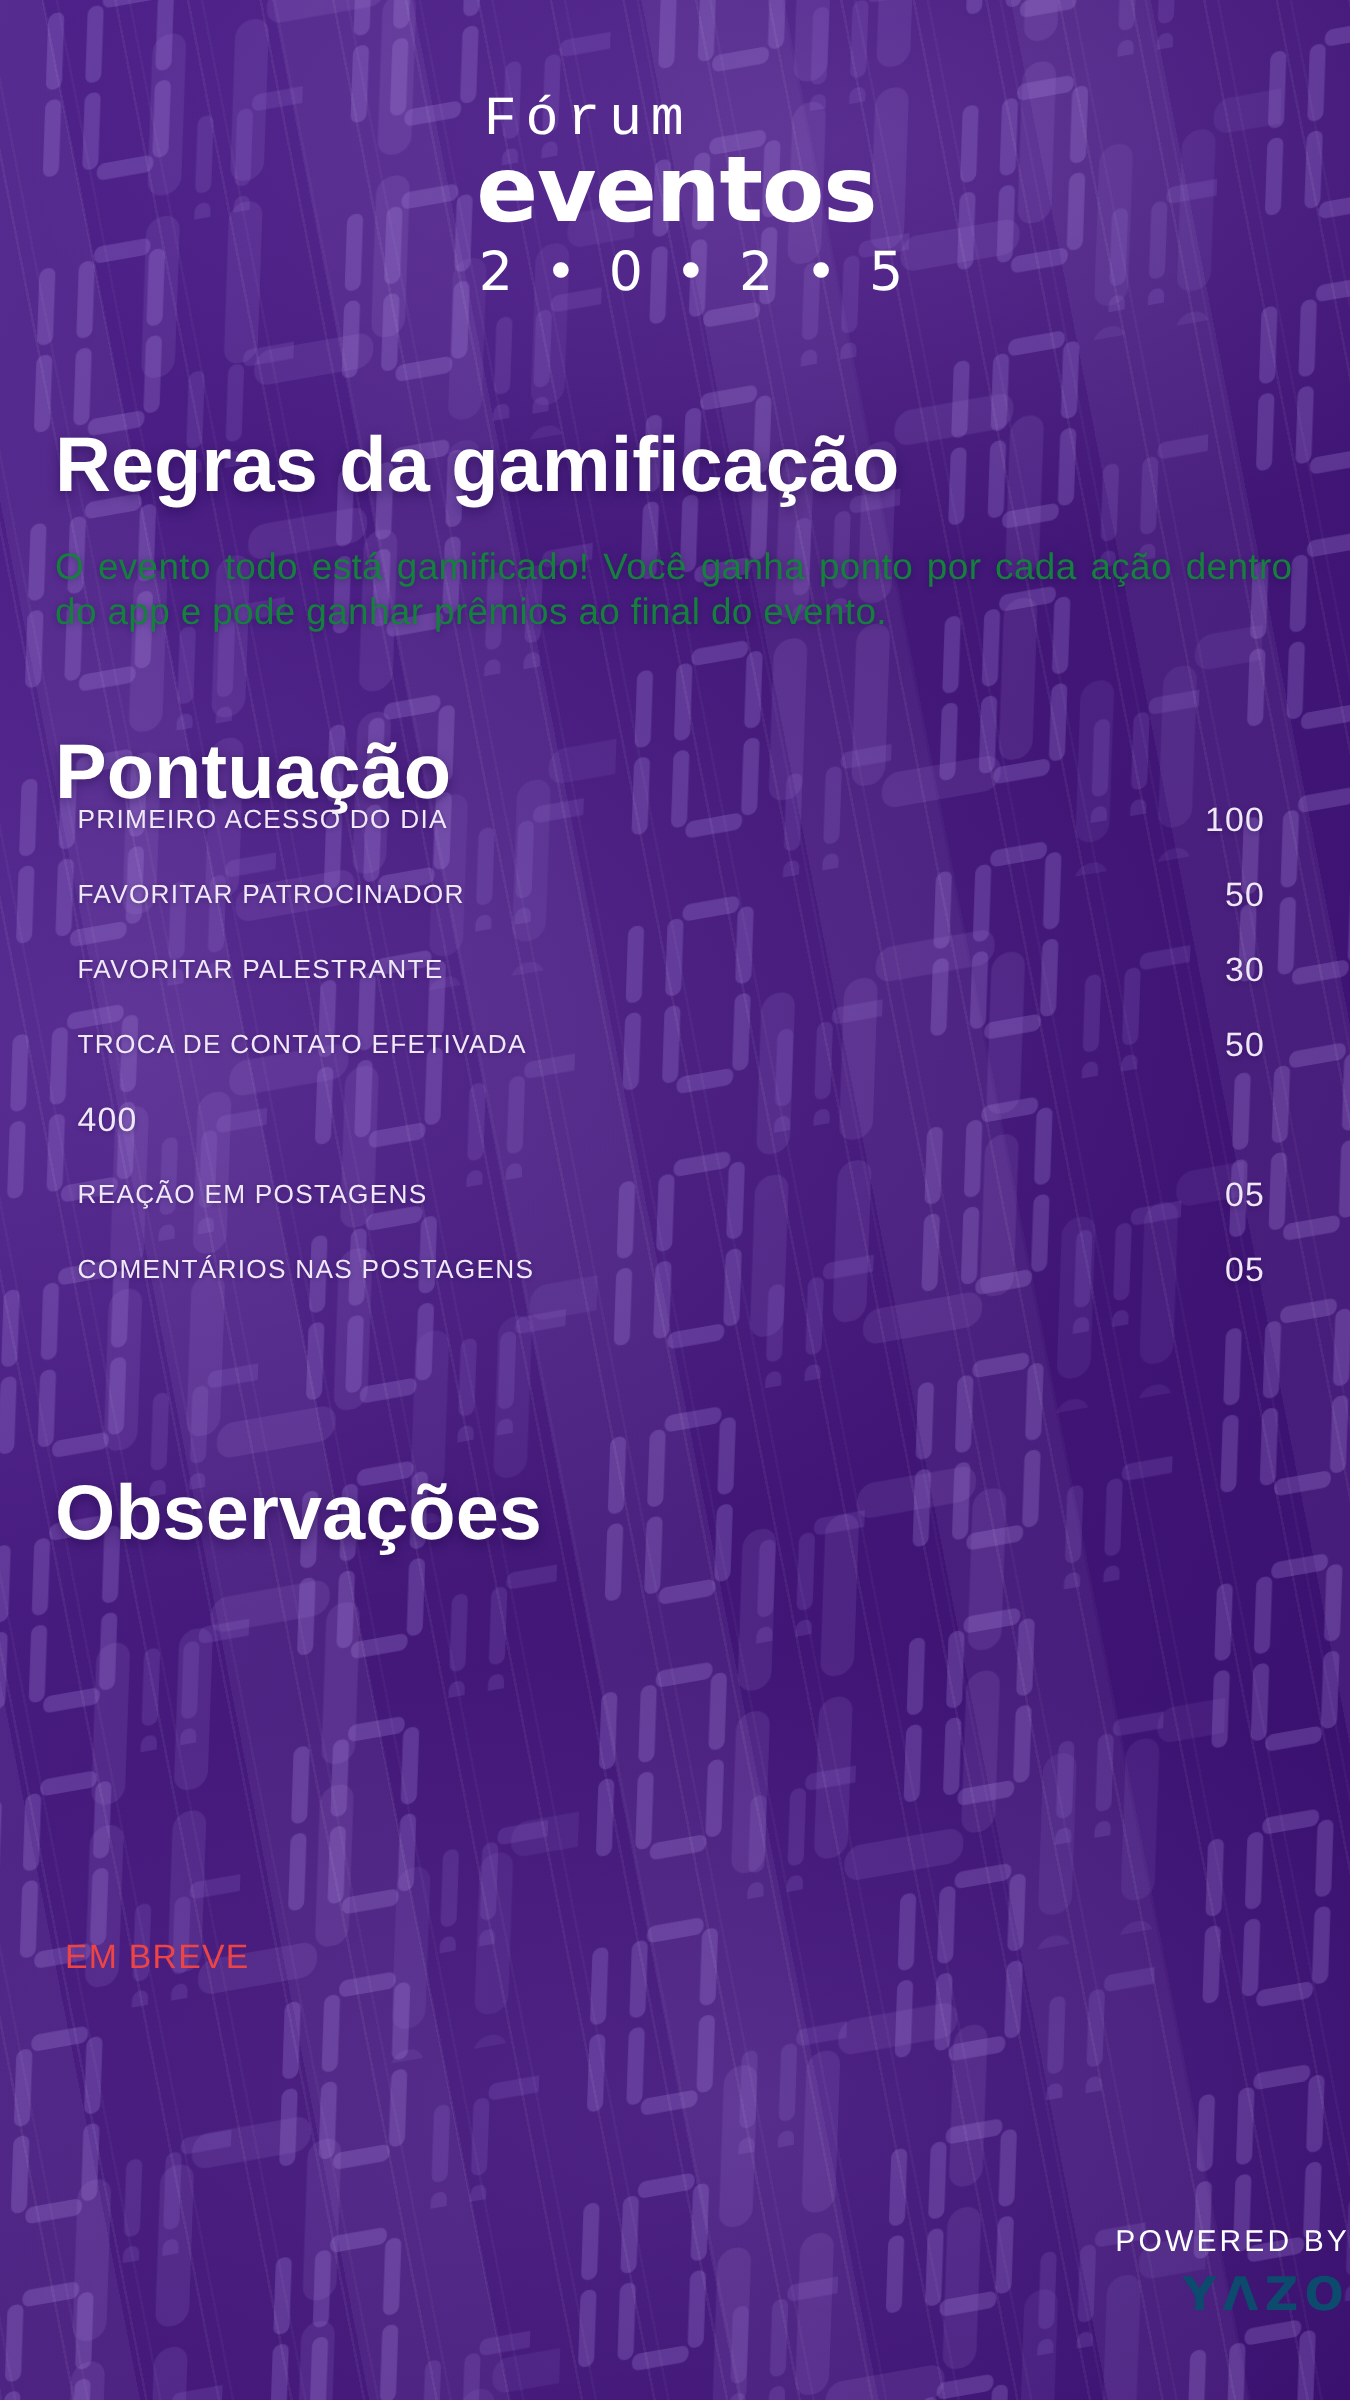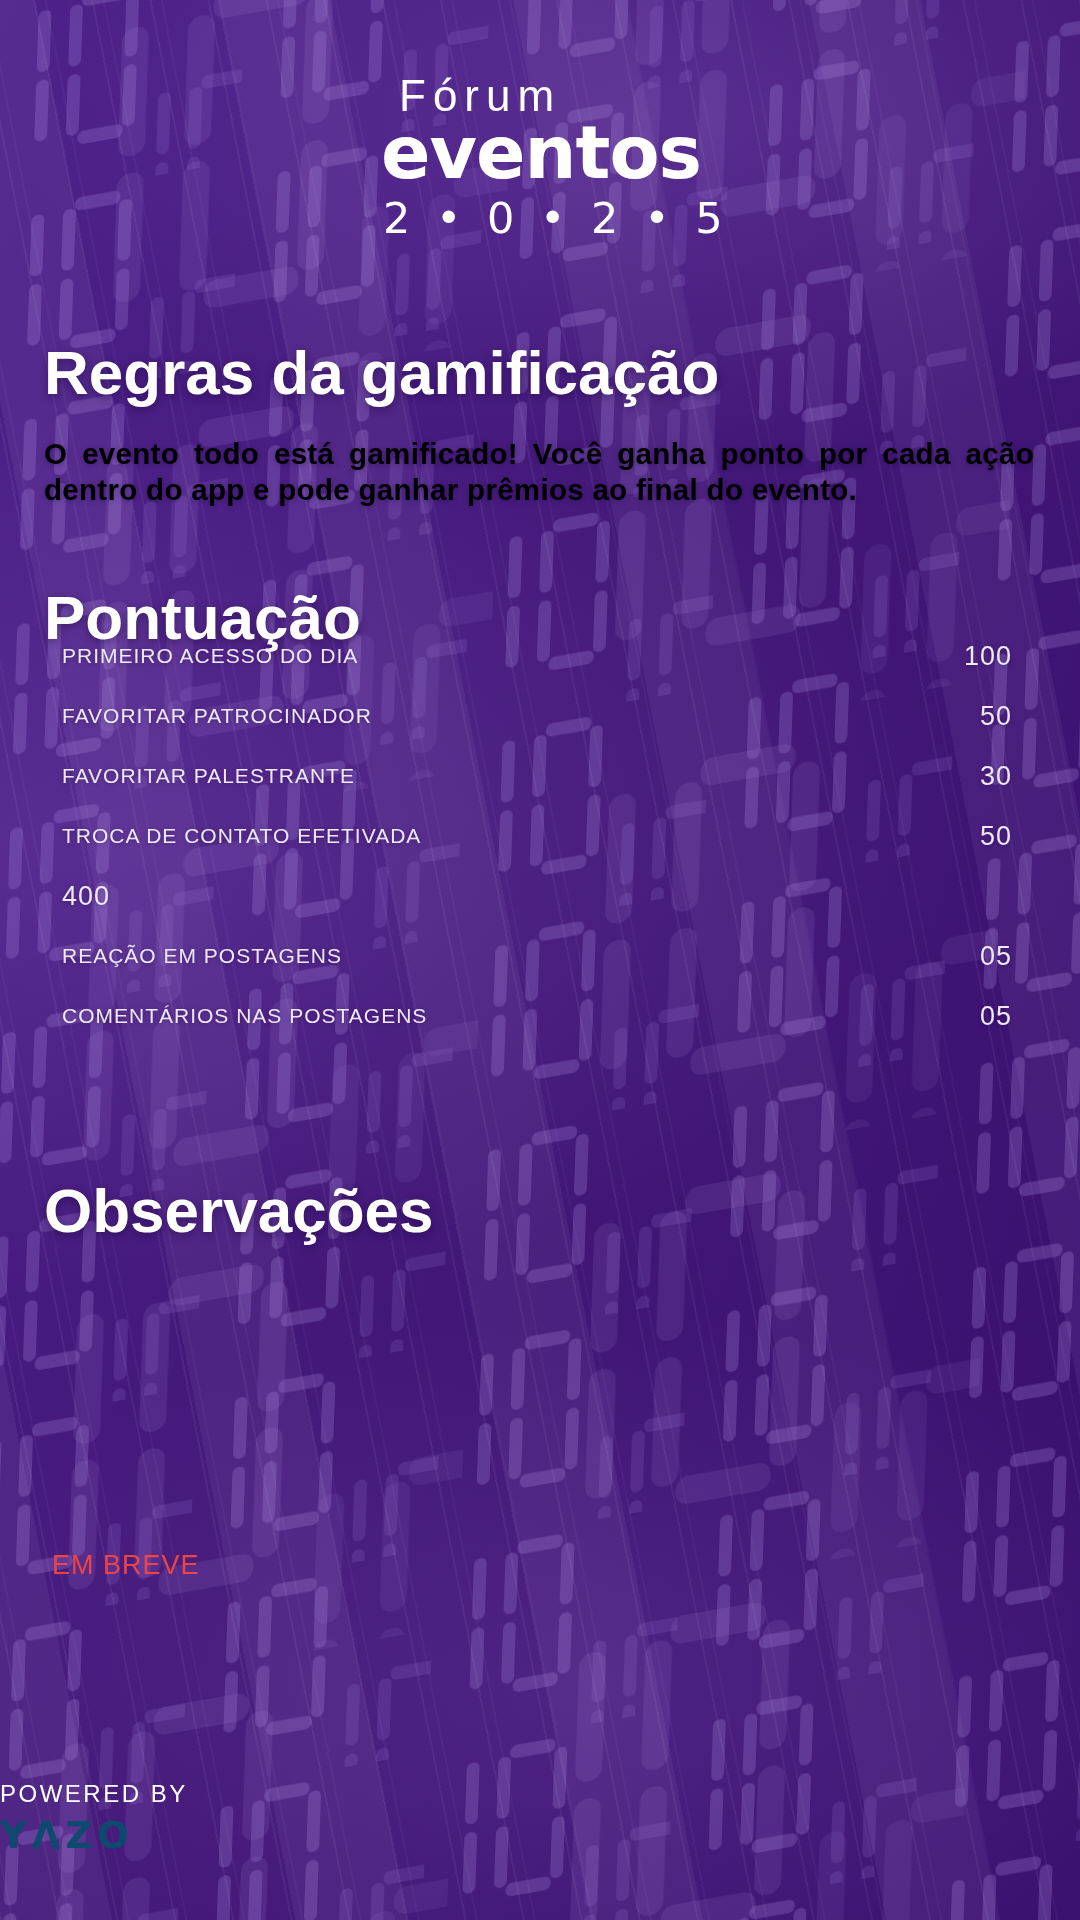--- a/index.html
+++ b/index.html
@@ -24,22 +24,22 @@
         rgba(255,255,255,0) 13px, rgba(255,255,255,0) 57px),
       repeating-linear-gradient(79deg,
         rgba(205,180,240,0.07) 0px, rgba(205,180,240,0.07) 110px,
         rgba(205,180,240,0) 110px, rgba(205,180,240,0) 290px);
   }
   .content { position:absolute; inset:0; z-index:5; }
 
   
   .logo { position:absolute; top:74px; left:50%; transform:translateX(-50%); width:318px; }
   .logo-forum {
-    font-family:Liberation Sans, sans-serif;
-    font-size:44px; font-weight:400; line-height:1; letter-spacing:7px; margin-left:18px;
+    font-family:Liberation Mono, monospace;
+    font-size:44px; font-weight:400; line-height:1; letter-spacing:7px; margin-left:6px;
   }
   .logo-eventos {
     font-family:"DejaVu Sans", sans-serif;
     font-size:73px; font-weight:800; line-height:0.95; letter-spacing:-1px; margin-top:0px;
   }
   .logo-year {
     font-family:"DejaVu Sans", sans-serif;
     font-size:43px; font-weight:400; line-height:1; letter-spacing:6px;
     white-space:nowrap; margin-top:10px; margin-left:2px;
   }
@@ -49,22 +49,22 @@
     position:absolute; left:44px;
     font-family:"Liberation Sans", sans-serif;
     font-weight:700; font-size:62px; line-height:1; color:#ffffff;
     text-shadow:0 3px 9px rgba(25,5,60,0.45);
     white-space:nowrap;
   }
 
   
   .para {
     position:absolute;
-    font-size:29.5px; line-height:1.25; font-weight:700;
-    color:#000000; letter-spacing:0.3px;
+    font-size:29.5px; line-height:1.25; font-weight:400;
+    color:#15803d; letter-spacing:0.3px;
     text-align:justify;
     text-shadow:0 1px 5px rgba(25,5,60,0.35);
   }
   #intro-body { top:406px; left:44px; width:990px; }
   #notes-body { top:1232px; left:50px; width:992px; font-size:29px; line-height:1.17; }
 
   
   .scoring-list { position:absolute; top:626px; left:62px; width:950px; }
   .scoring-row {
     height:60px; display:flex; justify-content:space-between; align-items:center;
@@ -82,21 +82,21 @@
   #scoring-title { top:545px; }
   #notes-title   { top:1138px; }
   #awards-title  { top:1462px; }
 
   #awards-status {
     position:absolute; top:1550px; left:52px;
     font-size:27px; letter-spacing:1px; color:#ef4444; font-weight:400;
   }
 
   
-  .footer { position:absolute; left:0; right:0; top:1780px; text-align:left; }
+  .footer { position:absolute; left:0; right:0; top:1780px; text-align:right; }
   .powered-by {
     font-size:24px; letter-spacing:2.5px; color:#ffffff; font-weight:400;
   }
   .brand {
     font-family:"DejaVu Sans", sans-serif;
     margin-top:6px; font-size:37px; font-weight:700; letter-spacing:5px; color:#0c4a6e;
   }
 </style>
 </head>
 <body>

